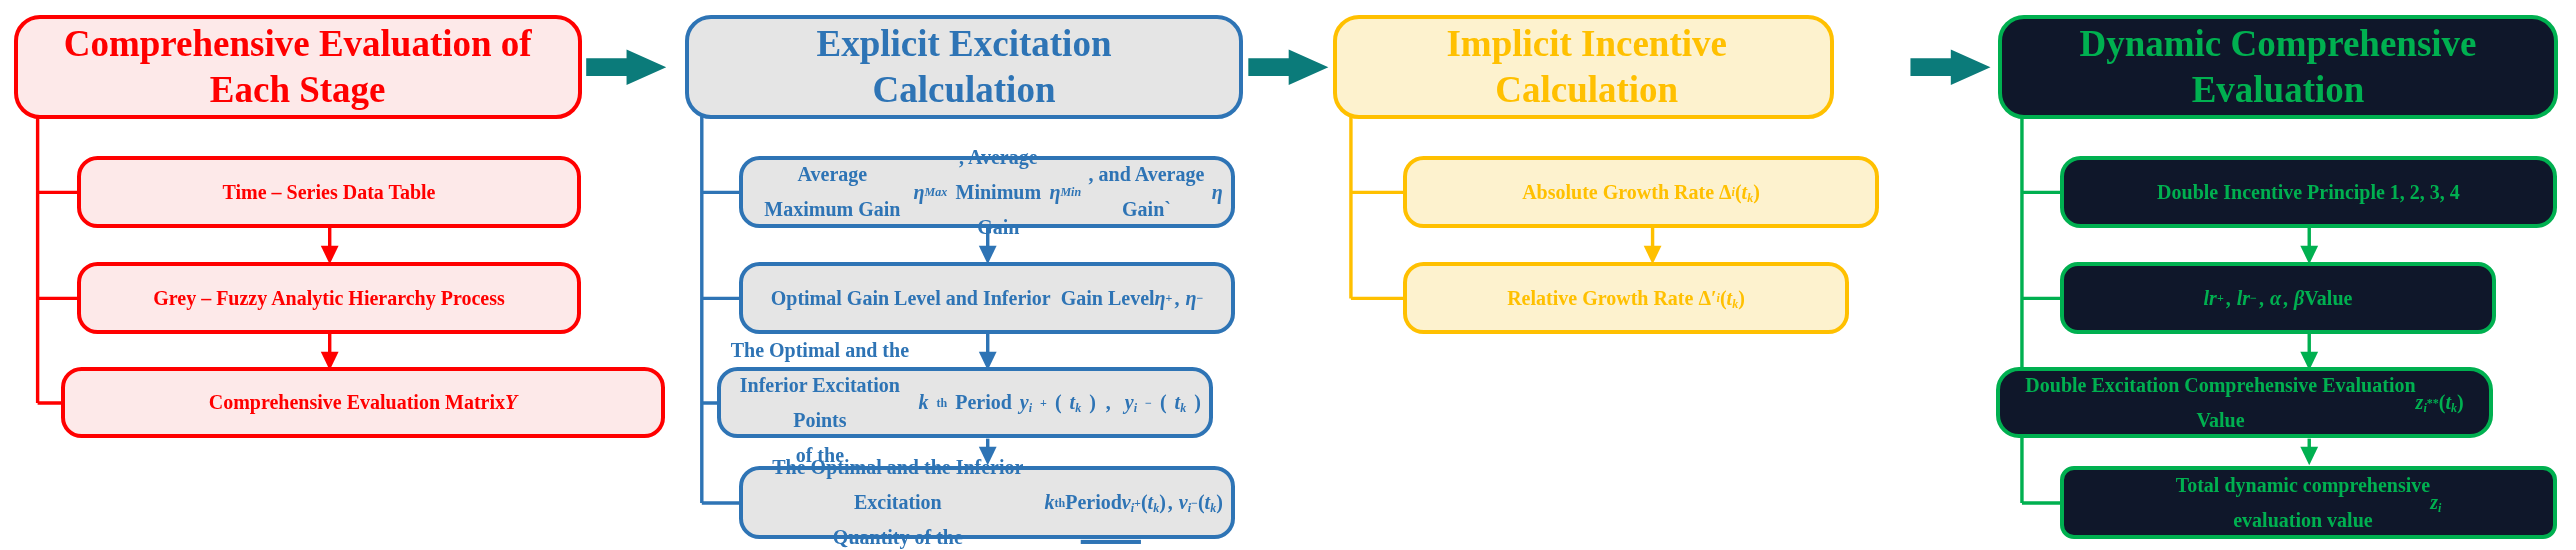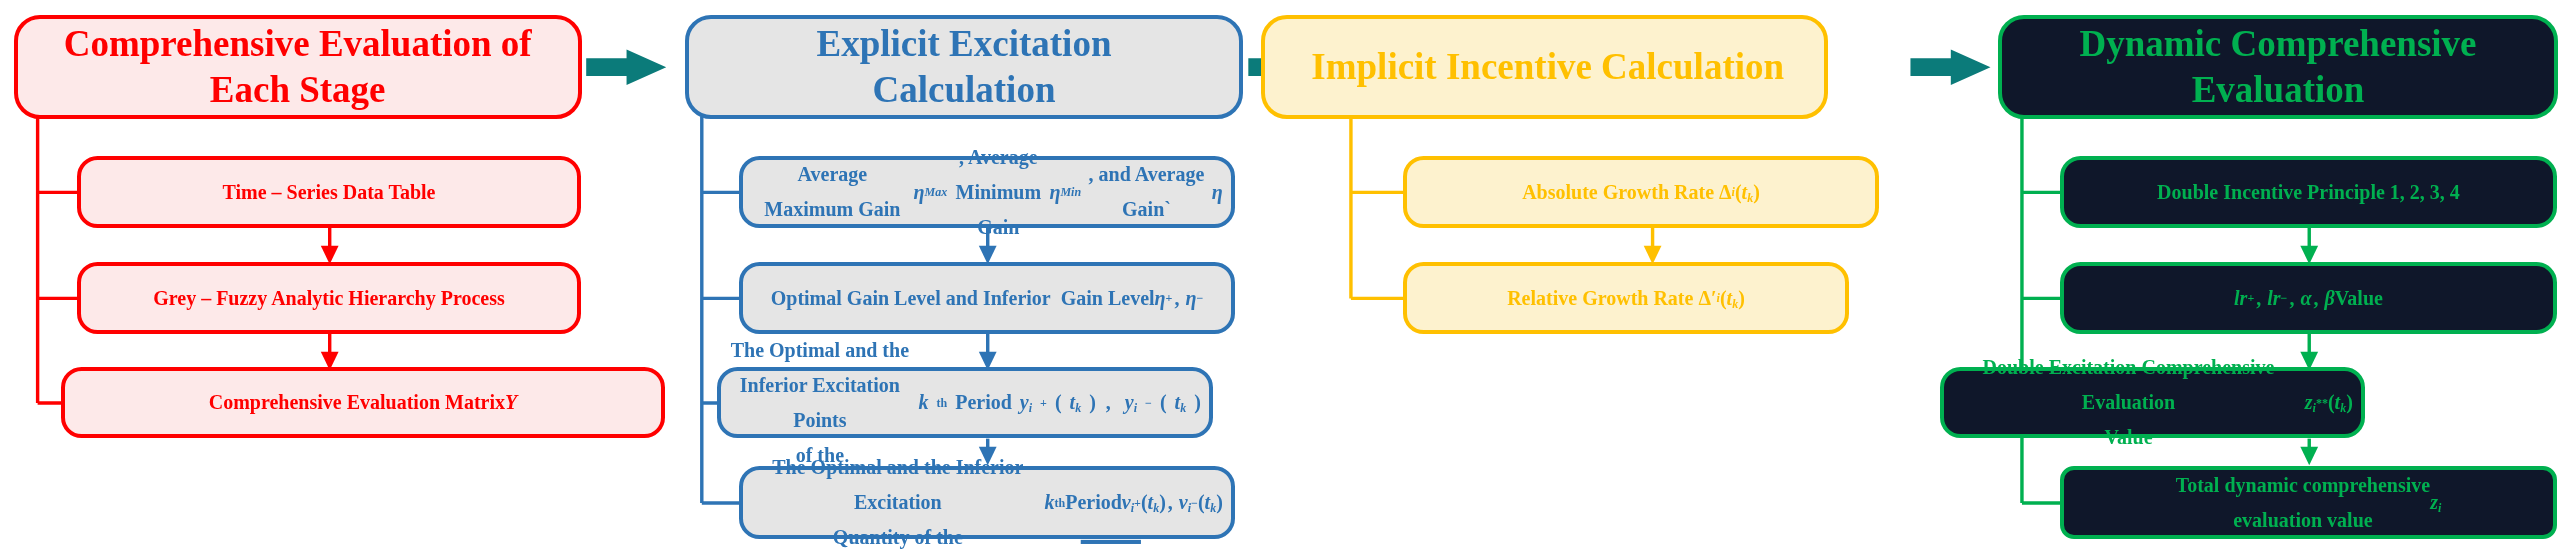--- a/index.html
+++ b/index.html
@@ -113,27 +113,27 @@
 
   <div class="c-blue">
     <div class="hdr" style="left:685px;width:558px;">Explicit Excitation<br>Calculation</div>
     <div class="box r1" style="left:739px;width:496px;">Average Maximum Gain <i>η</i><sup><i>Max</i></sup>, Average<br>Minimum Gain <i>η</i><sup><i>Min</i></sup>, and Average Gain`<i>η</i></div>
     <div class="box r2" style="left:739px;width:496px;">Optimal Gain Level and Inferior&nbsp; Gain Level<br><i>η</i><sup>+</sup><span class="ecomma">,</span><i>η</i><sup>−</sup></div>
     <div class="box r3" style="left:717px;width:496px;gap:8px;">The Optimal and the Inferior Excitation Points<br>of the <i>k</i><sup>th</sup> Period <i>y<sub>i</sub></i><sup>+</sup>(<i>t<sub>k</sub></i>)<span class="ecomma">,</span><i>y<sub>i</sub></i><sup>−</sup>(<i>t<sub>k</sub></i>)</div>
     <div class="box r4" style="left:739px;width:496px;">The Optimal and the Inferior Excitation<br>Quantity of the <i>k</i><sup>th</sup> Period <i>v<sub>i</sub></i><sup>+</sup>(<i>t<sub>k</sub></i>)<span class="ecomma">,</span><i>v<sub>i</sub></i><sup>−</sup>(<i>t<sub>k</sub></i>)</div>
   </div>
 
   <div class="c-yel">
-    <div class="hdr" style="left:1261px;width:567px;padding-left:16px;">Implicit Incentive Calculation</div>
+    <div class="hdr" style="left:1333px;width:501px;padding-left:16px;">Implicit Incentive Calculation</div>
     <div class="box r1" style="left:1403px;width:476px;">Absolute Growth Rate Δ<sub><i>i</i></sub>(<i>t<sub>k</sub></i>)</div>
     <div class="box r2" style="left:1403px;width:446px;">Relative Growth Rate Δ′<sub><i>i</i></sub>(<i>t<sub>k</sub></i>)</div>
   </div>
 
   <div class="c-grn">
     <div class="hdr" style="left:1998px;width:560px;">Dynamic Comprehensive<br>Evaluation</div>
     <div class="box r1" style="left:2060px;width:497px;">Double Incentive Principle 1, 2, 3, 4</div>
-    <div class="box r2" style="left:2060px;width:497px;"><i>lr</i><sup>+</sup><span class="ecomma">,</span><i>lr</i><sup>−</sup><span class="ecomma">,</span><i>α</i><span class="ecomma">,</span><i>β</i> Value</div>
-    <div class="box r3" style="left:1940px;width:425px;">Double Excitation Comprehensive Evaluation<br>Value <i>z<sub>i</sub></i><sup>**</sup>(<i>t<sub>k</sub></i>)</div>
+    <div class="box r2" style="left:2060px;width:436px;border-radius:18px;"><i>lr</i><sup>+</sup><span class="ecomma">,</span><i>lr</i><sup>−</sup><span class="ecomma">,</span><i>α</i><span class="ecomma">,</span><i>β</i> Value</div>
+    <div class="box r3" style="left:1996px;width:497px;border-radius:23px;">Double Excitation Comprehensive Evaluation<br>Value <i>z<sub>i</sub></i><sup>**</sup>(<i>t<sub>k</sub></i>)</div>
     <div class="box r4" style="left:2060px;width:497px;border-radius:14px;">Total dynamic comprehensive<br>evaluation value <i>z<sub>i</sub></i></div>
   </div>
 
 </div>
 
 
 </body></html>

